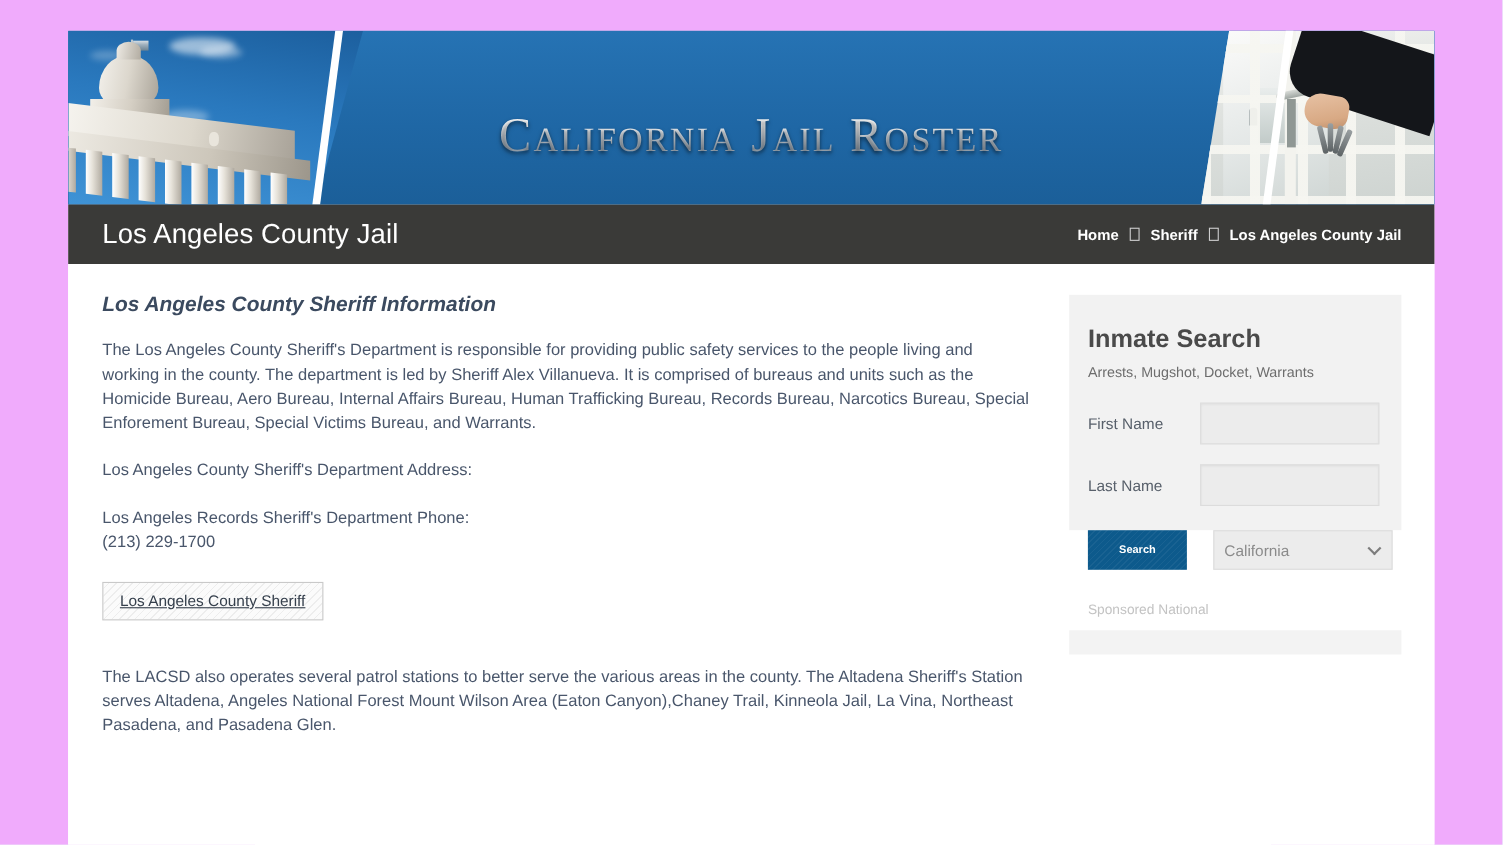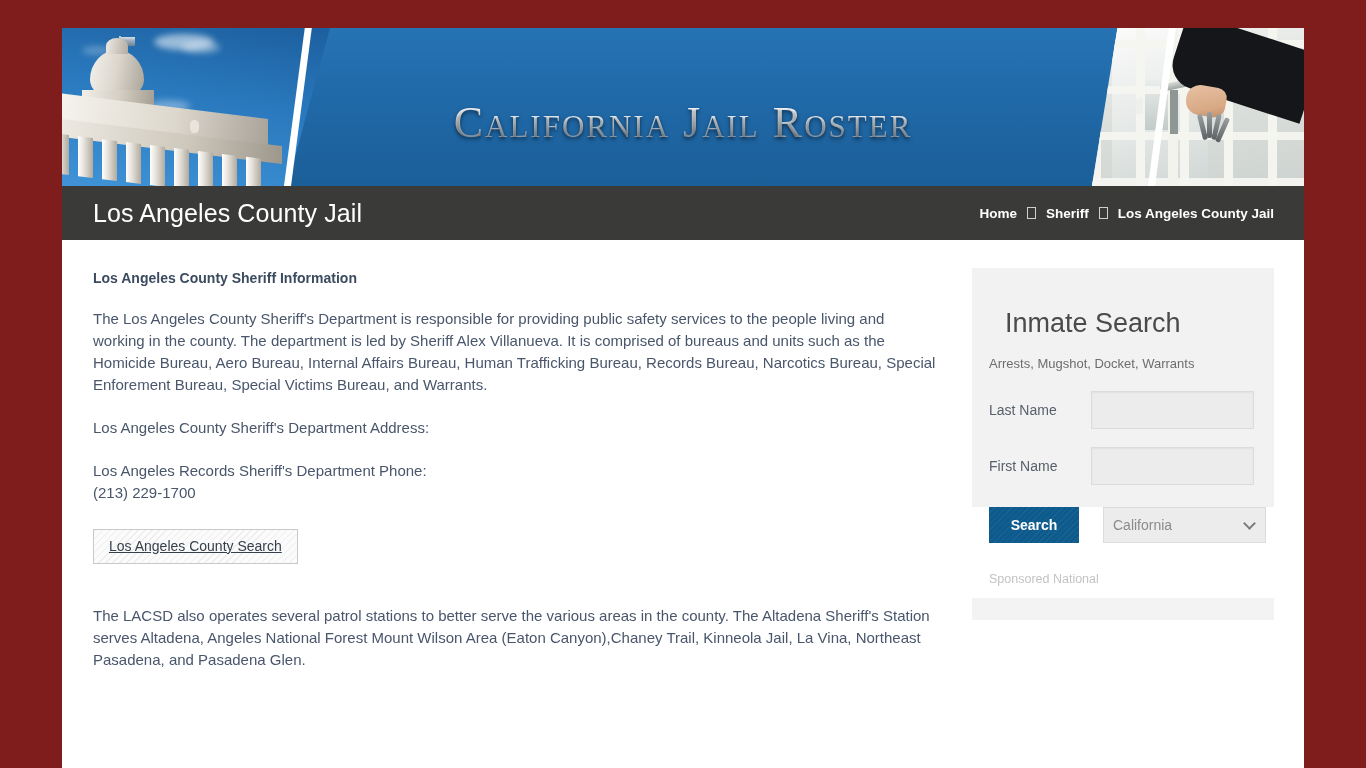--- a/index.html
+++ b/index.html
@@ -7,21 +7,21 @@
   html, body {
     margin: 0; padding: 0;
     width: 1366px; height: 768px;
     overflow: hidden;
     background: #e9f2f8;
     font-family: "Liberation Sans", sans-serif;
   }
   .page {
     width: 1366px; height: 768px;
     position: relative;
-    background: #7f1d1d;
+    background: #f0abfc;
   }
   .container {
     position: absolute;
     left: 62px; top: 28px;
     width: 1242px;
     background: #ffffff;
   }
 
   
   .banner {
@@ -268,23 +268,24 @@
   .main-col { width: 845px; flex: 0 0 845px; }
   p.body-text {
     margin: 0 0 21px 0;
     color: #49566b;
     font-size: 15px;
     line-height: 22px;
   }
   h3.subhead {
     margin: 0 0 20px 0;
     color: #3b4a5f;
-    font-size: 14px;
+    font-size: 19px;
     font-weight: bold;
     line-height: 20px;
+    font-style: italic;
   }
   .sheriff-btn {
     display: inline-block;
     margin: 4px 0 0 0;
     padding: 7px 15px 8px;
     font-size: 14px;
     color: #36404d;
     border: 1px solid #c9c9c9;
     background-color: #fbfbfb;
     background-image: repeating-linear-gradient(
@@ -297,24 +298,24 @@
   .spacer-42 { height: 41px; }
 
   
   .sidebar { width: 302px; flex: 0 0 302px; position: relative; }
   .search-panel {
     background: #f2f2f2;
     padding: 23px 18px 22px 17px;
     width: 302px;
   }
   .panel-title {
-    margin: 16px;
+    margin: 0;
     color: #4a4a4a;
-    font-size: 27px;
-    font-weight: 400;
+    font-size: 23px;
+    font-weight: 700;
     line-height: 32px;
   }
   .panel-sub {
     margin: 7px 0 0 0;
     color: #6d6d6d;
     font-size: 13px;
     line-height: 18px;
   }
   .field-row {
     display: flex;
@@ -345,21 +346,21 @@
   }
   .search-btn {
     width: 90px; height: 36px;
     background-color: #0d5a8c;
     background-image: repeating-linear-gradient(
         -45deg,
         rgba(255,255,255,.05) 0px, rgba(255,255,255,.05) 1px,
         rgba(255,255,255,0) 1px, rgba(255,255,255,0) 4px);
     color: #ffffff;
     border: none;
-    font-size: 14px;
+    font-size: 10px;
     font-weight: bold;
     cursor: pointer;
     font-family: "Liberation Sans", sans-serif;
   }
   .state-select {
     margin-left: 12px;
     width: 163px; height: 36px;
     background: #ececec;
     border: 1px solid #dcdcdc;
     color: #8b8b8b;
@@ -464,38 +465,38 @@
       <div class="main-col">
         <h3 class="subhead">Los Angeles County Sheriff Information</h3>
         <p class="body-text">The Los Angeles County Sheriff's Department is responsible for providing public safety services to the people living and working in the county. The department is led by Sheriff Alex Villanueva. It is comprised of bureaus and units such as the Homicide Bureau, Aero Bureau, Internal Affairs Bureau, Human Trafficking Bureau, Records Bureau, Narcotics Bureau, Special Enforement Bureau, Special Victims Bureau, and Warrants.</p>
         <p class="body-text">
           <span>Los Angeles County Sheriff's Department Address:</span><br>
         </p>
         <p class="body-text">
           <span>Los Angeles Records Sheriff's Department Phone:</span><br>
           <span>(213) 229-1700</span>
         </p>
-        <a class="sheriff-btn" href="#">Los Angeles County Search</a>
+        <a class="sheriff-btn" href="#">Los Angeles County Sheriff</a>
         <div class="spacer-42"></div>
         <p class="body-text">The LACSD also operates several patrol stations to better serve the various areas in the county. The Altadena Sheriff's Station serves Altadena, Angeles National Forest Mount Wilson Area (Eaton Canyon),Chaney Trail, Kinneola Jail, La Vina, Northeast Pasadena, and Pasadena Glen.</p>
         
       </div>
 
       <div class="sidebar">
         <div class="search-panel">
           <h2 class="panel-title">Inmate Search</h2>
           <p class="panel-sub">Arrests, Mugshot, Docket, Warrants</p>
 
           <div class="field-row">
-            <label class="field-label">Last Name</label>
+            <label class="field-label">First Name</label>
             <input class="field-input" type="text" placeholder="" style="">
           </div>
 
           <div class="field-row">
-            <label class="field-label">First Name</label>
+            <label class="field-label">Last Name</label>
             <input class="field-input" type="text" placeholder="" style="">
           </div>
         </div>
 
         <div class="search-row">
           <button class="search-btn">Search</button>
           <div class="select-wrap">
             <select class="state-select">
               <option>California</option>
             </select>

